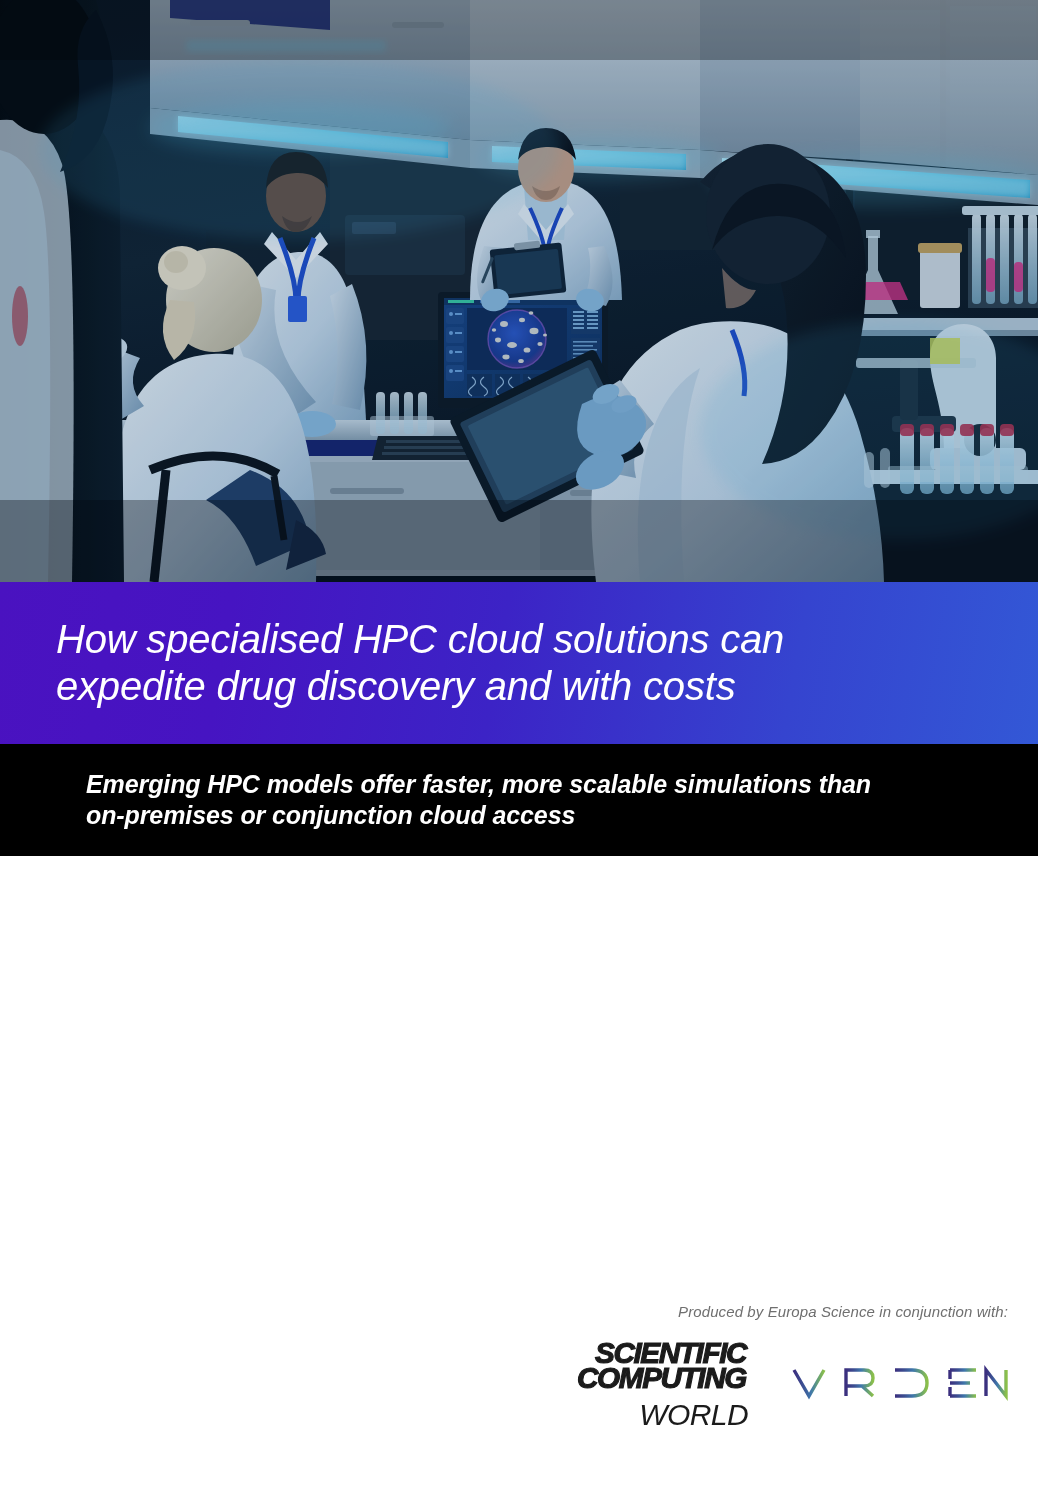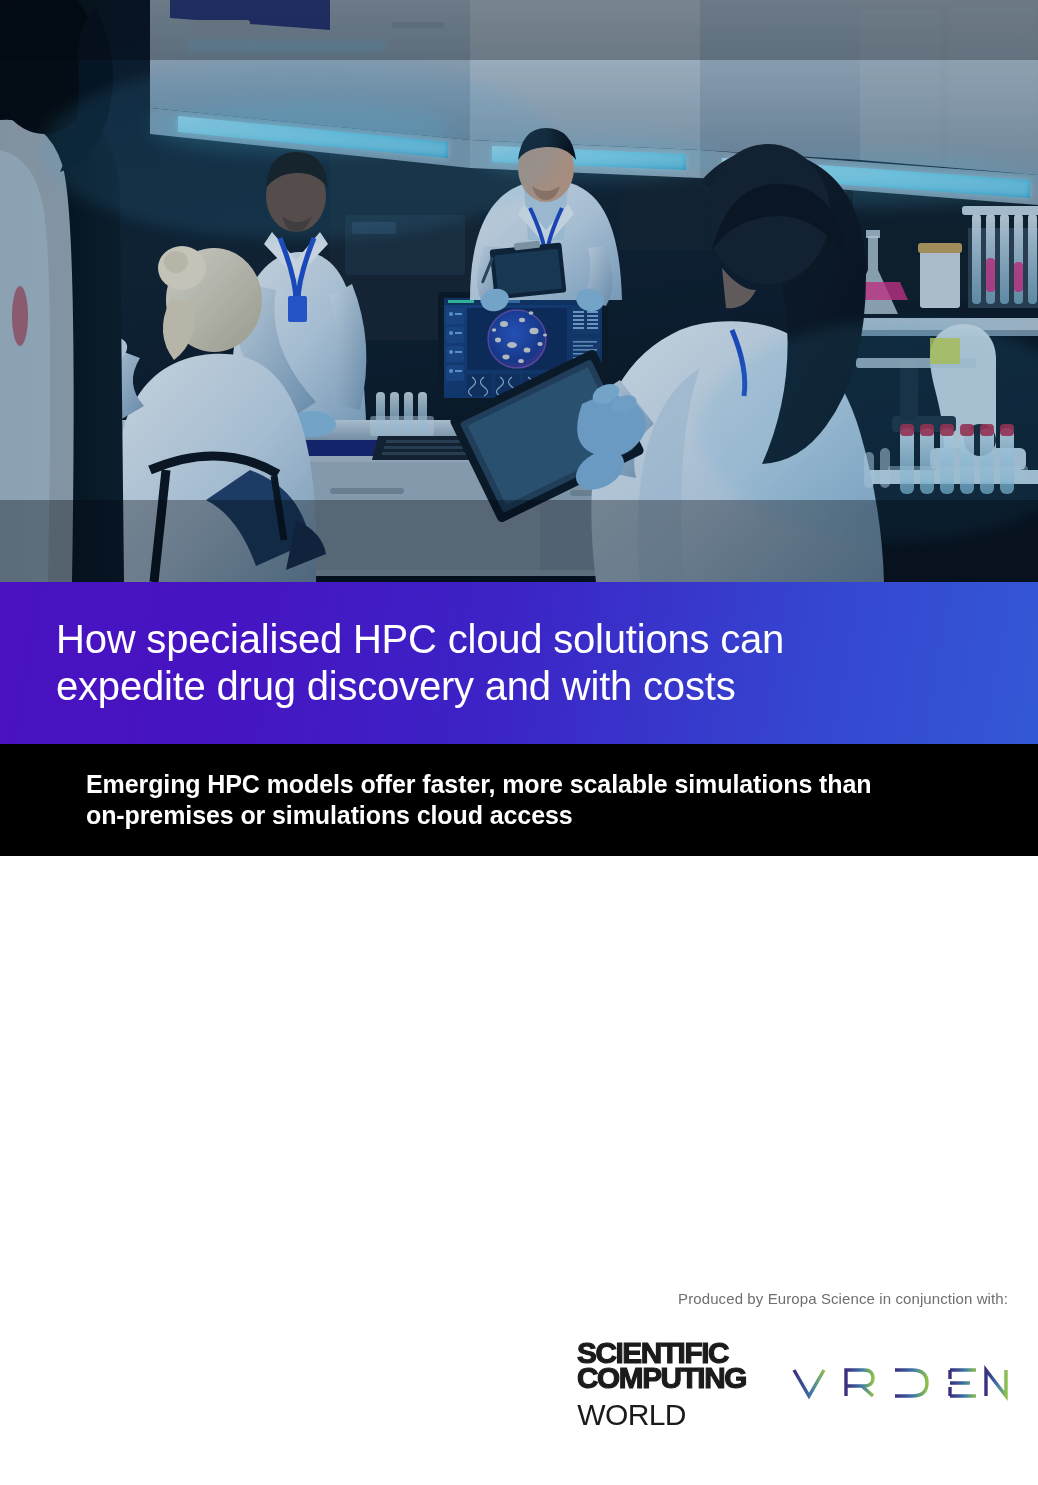--- a/index.html
+++ b/index.html
@@ -3,21 +3,21 @@
 <meta charset="utf-8">
 <style>
   html,body{margin:0;padding:0;}
   body{
     width:1038px;height:1485px;
     background:#ffffff;
     font-family:"Liberation Sans",sans-serif;
     overflow:hidden;
     position:relative;
   }
-  .page{position:relative;width:1038px;height:1485px;background:#fff;}
+  .page{position:relative;width:1038px;height:1485px;background:#fff;font-style:italic;}
 
   
   .hero{position:absolute;left:0;top:0;width:1038px;height:582px;overflow:hidden;background:#061018;}
   .hero svg{display:block;width:1038px;height:582px;}
 
   
   .title-band{
     position:absolute;left:0;top:582px;width:1038px;height:162px;
     background:linear-gradient(100deg,#4a12c0 0%,#4614c2 22%,#3c23c6 48%,#3544cf 76%,#3358d6 100%);
     display:flex;align-items:center;
@@ -47,31 +47,31 @@
     letter-spacing:-0.1px;
     margin:0 0 0 56px;
     padding-right:70px;
   }
 
   
   .footer{
     position:absolute;left:0;top:1270px;width:1038px;height:215px;
   }
   .produced{
-    position:absolute;right:30px;top:20px;
+    position:absolute;right:30px;top:33px;
     color:#6f6f6f;font-size:15px;letter-spacing:0.1px;
     text-align:right;white-space:nowrap;
   }
   .logos{
     position:absolute;right:26px;top:70px;
     display:flex;align-items:center;gap:42px;
   }
   
   .scw{
-    display:flex;flex-direction:column;align-items:flex-start;
+    display:flex;flex-direction:column;align-items:flex-end;
     line-height:0.84;
     color:#1b1b1b;
   }
   .scw .l1,.scw .l2{
     font-weight:bold;font-size:30px;letter-spacing:-1.4px;
     transform:scaleX(0.99);transform-origin:left center;
     -webkit-text-stroke:1.15px #1b1b1b;
   }
   .scw .l3{
     font-weight:normal;font-size:30px;letter-spacing:-0.6px;
@@ -510,21 +510,21 @@
       <rect x="0" y="500" width="1038" height="82" fill="#030a12" opacity="0.35"></rect>
       <rect x="0" y="0" width="1038" height="60" fill="#020709" opacity="0.3"></rect>
     </svg>
   </div>
 
   <div class="title-band">
     <h1 class="title-text"><span>How specialised HPC cloud solutions can</span><br><span>expedite drug discovery and with costs</span></h1>
   </div>
 
   <div class="sub-band">
-    <h2 class="sub-text"><span>Emerging HPC models offer faster, more scalable simulations than</span><br><span>on-premises or simulations cloud access</span></h2>
+    <h2 class="sub-text"><span>Emerging HPC models offer faster, more scalable simulations than</span><br><span>on-premises or conjunction cloud access</span></h2>
   </div>
 
   <div class="footer">
     <div class="produced">Produced by Europa Science in conjunction with:</div>
 
     <div class="logos">
 
       <div class="scw">
         <span class="l1">SCIENTIFIC</span>
         <span class="l2">COMPUTING</span>

